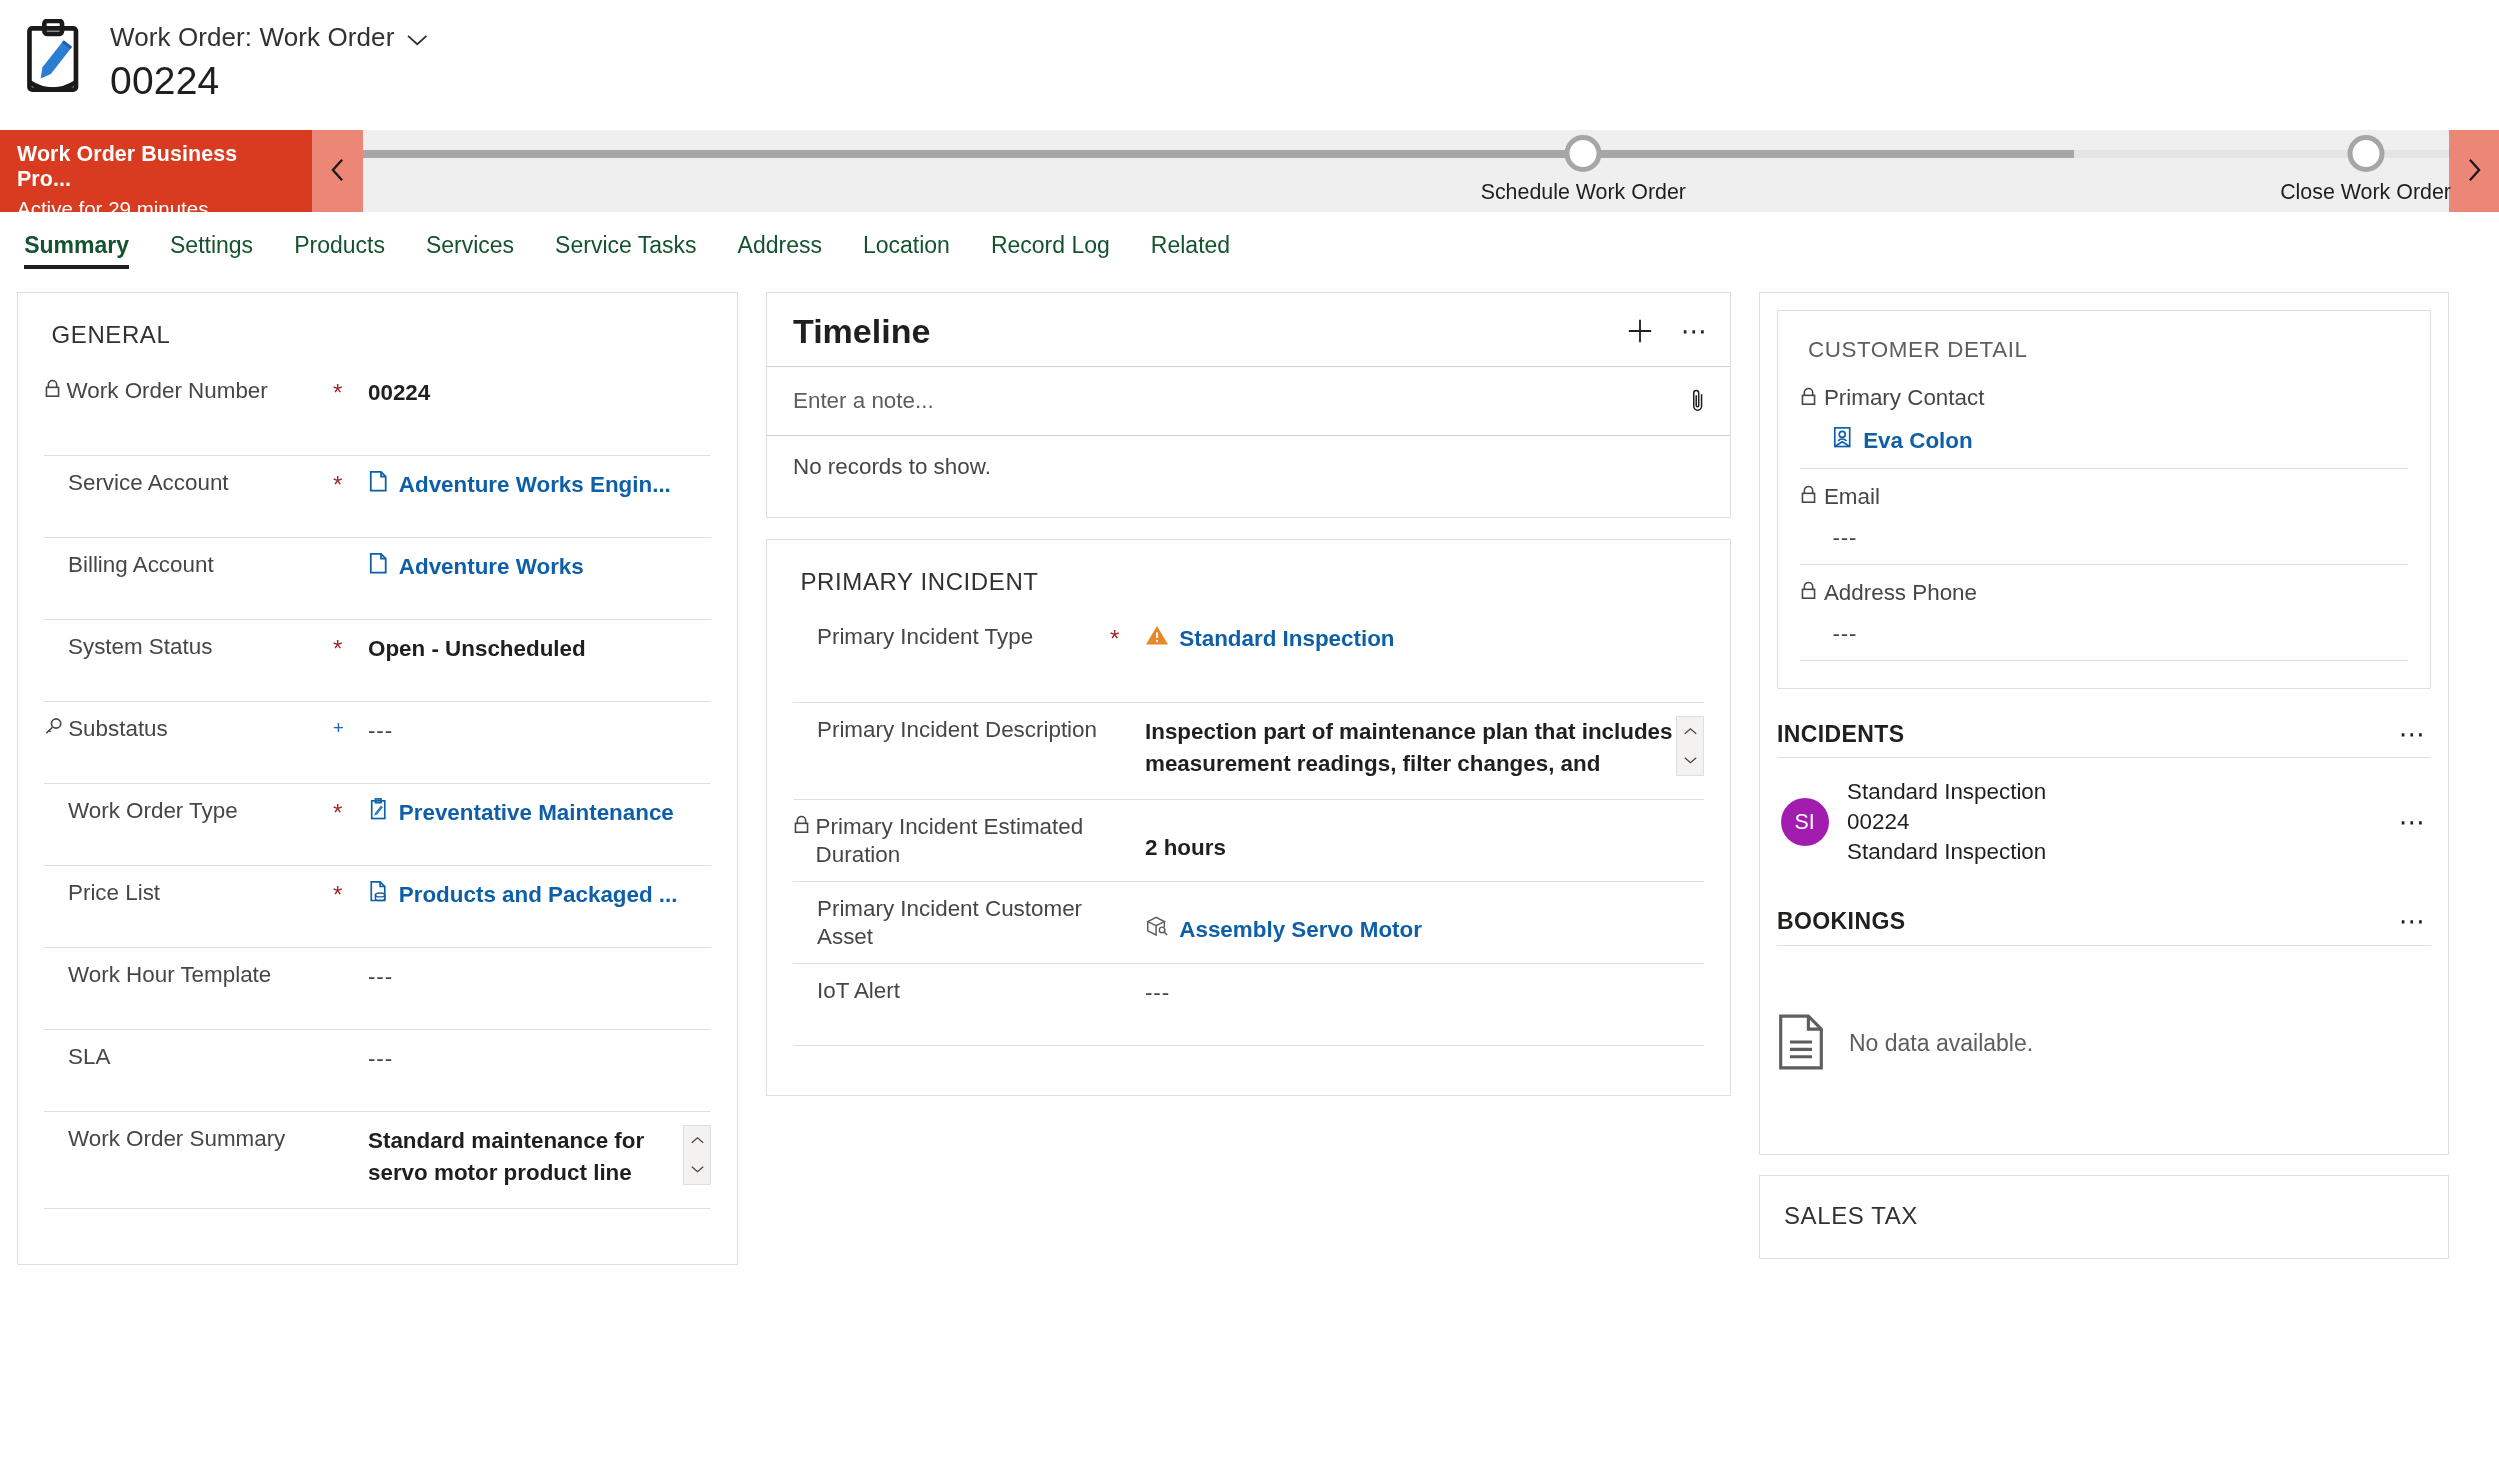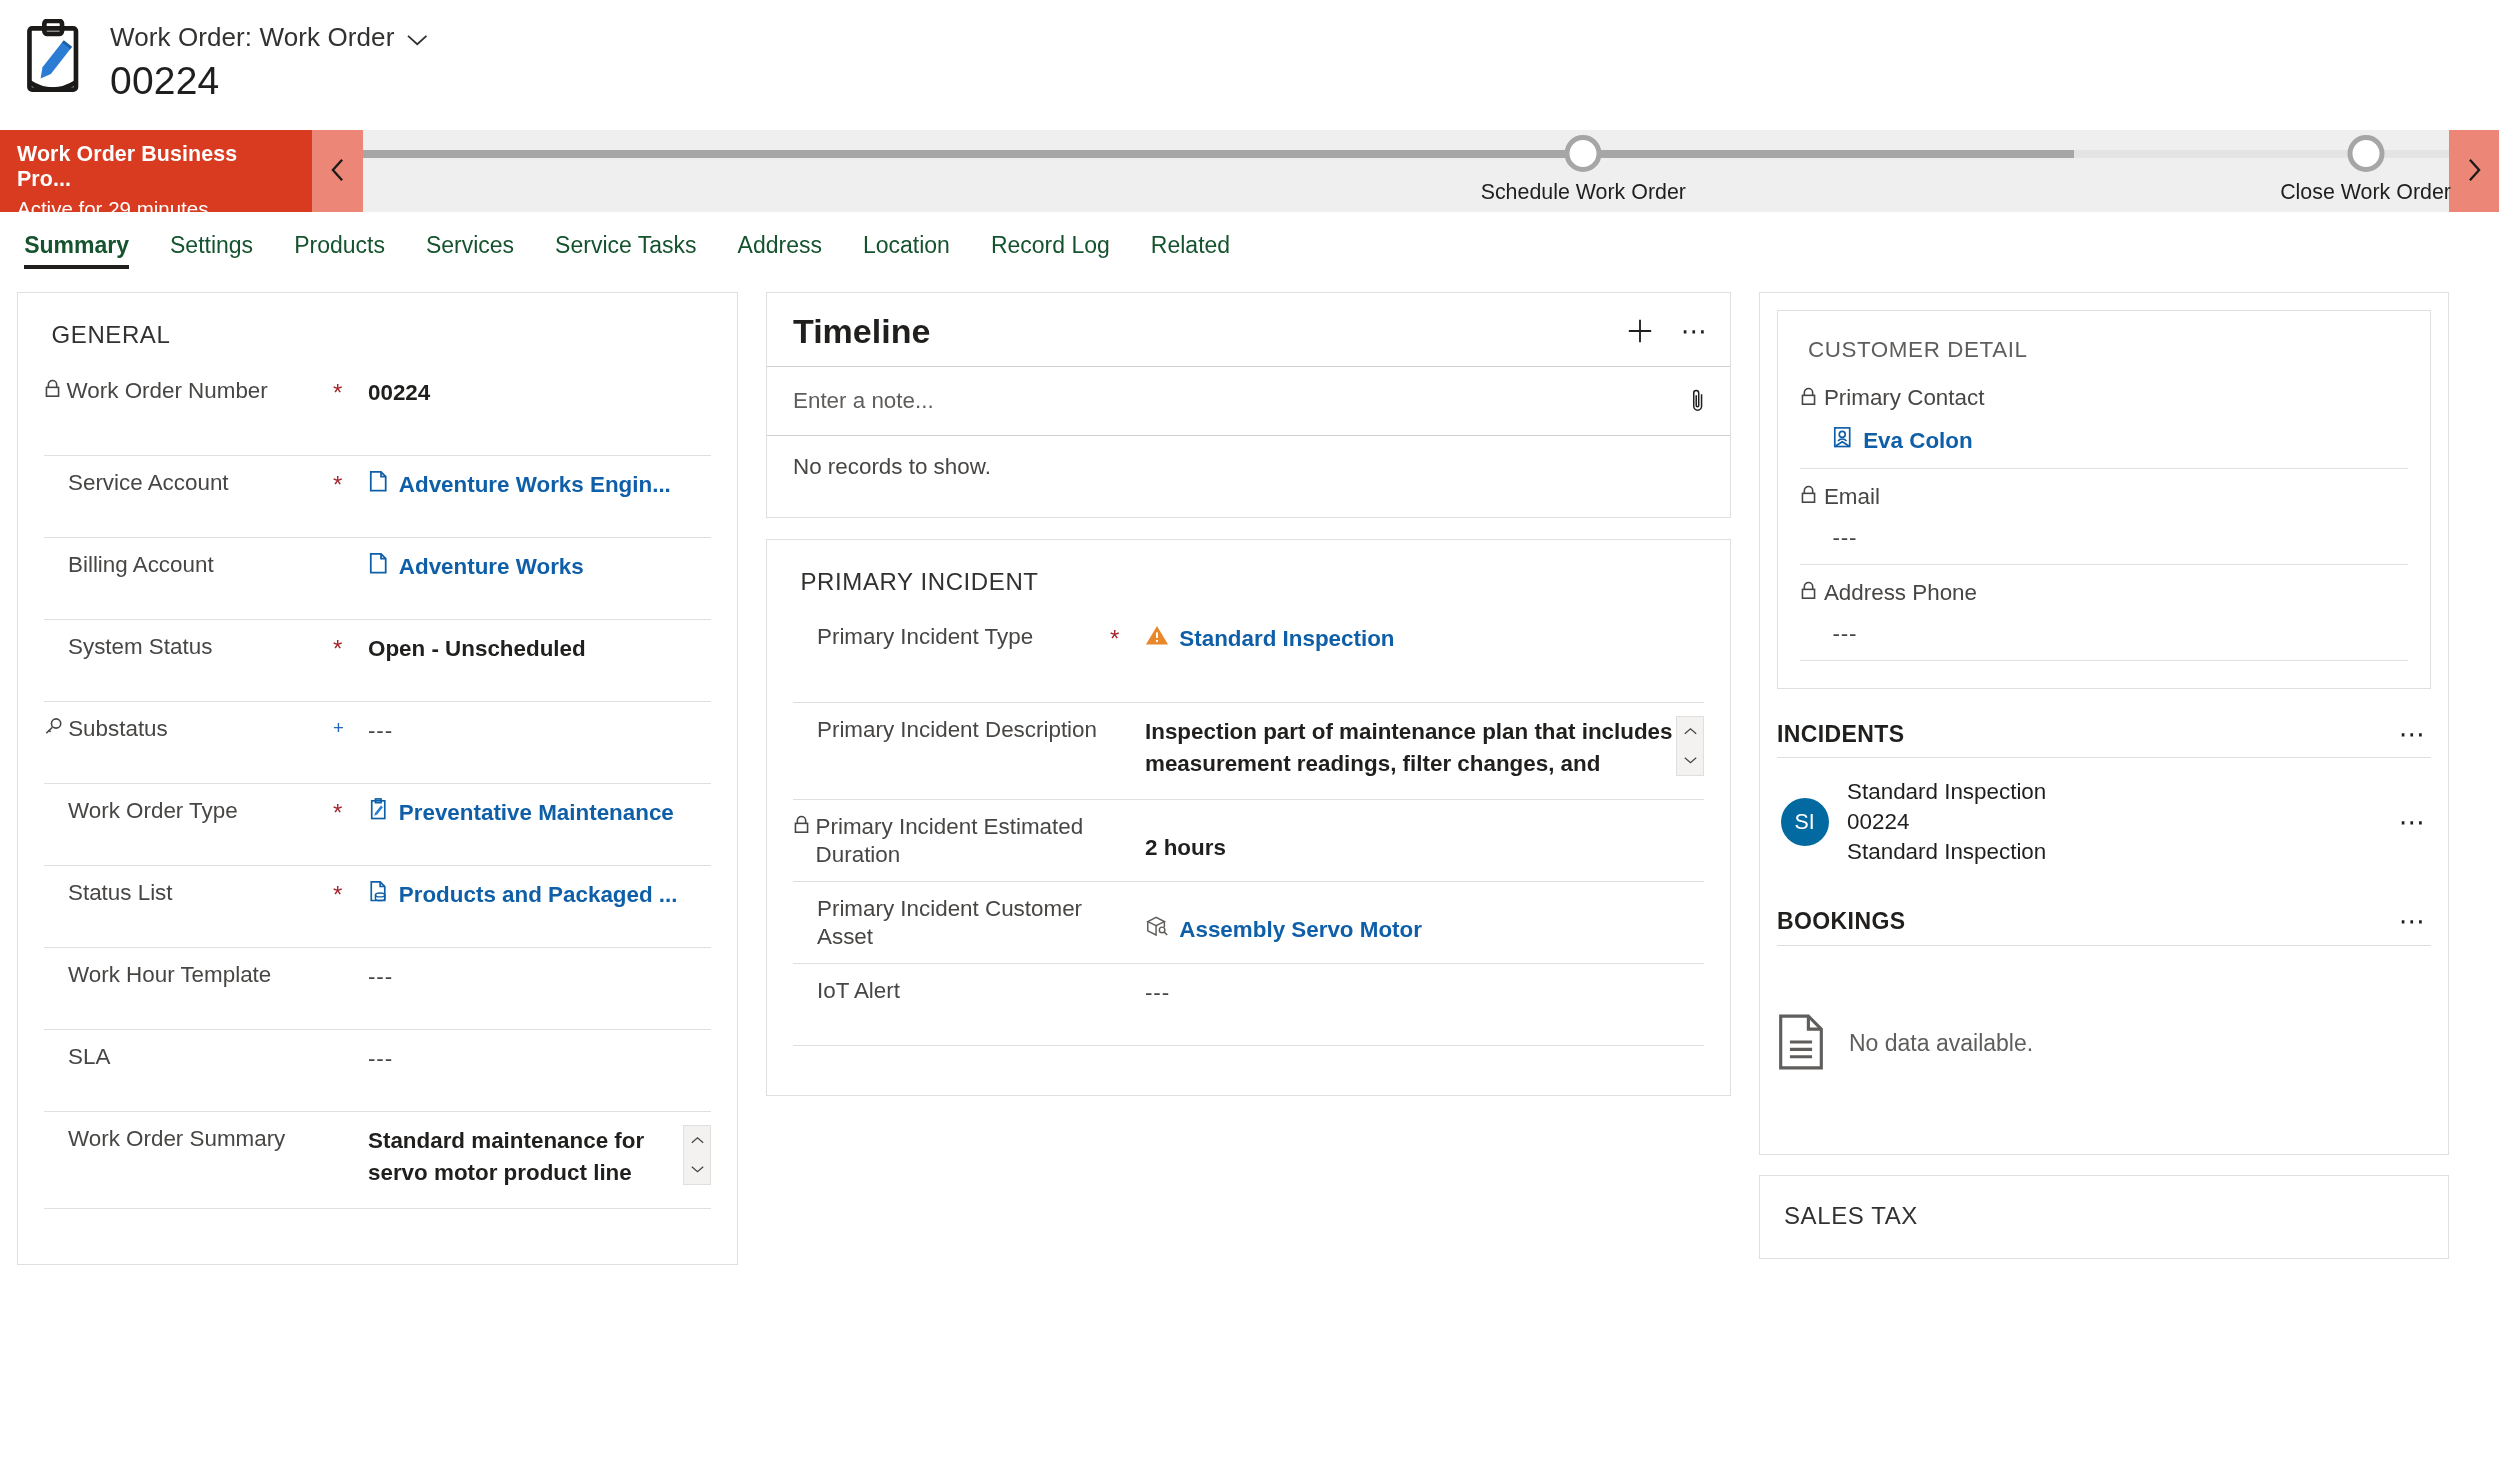--- a/index.html
+++ b/index.html
@@ -304,21 +304,21 @@
   .sub-rule { height: 0.9px; background: #e1dfdd; margin: 0 17px; }
 
   .inc-item {
     display: flex; align-items: center;
     padding: 18.6px 20.5px 20.5px 20.5px;
     gap: 18.6px;
     cursor: pointer;
   }
   .avatar {
     width: 48px; height: 48px; border-radius: 50%;
-    background: #0369a1;
+    background: #a21caf;
     color: #ffffff;
     font-size: 21.4px;
     display: flex; align-items: center; justify-content: center;
     flex: 0 0 auto;
   }
   .inc-lines { flex: 1 1 auto; }
   .inc-lines div { font-size: 22.4px; color: #201f1e; line-height: 1.35; }
 
   .nodata {
     border-top: 0.9px solid #e1dfdd;
@@ -485,21 +485,21 @@
                 <rect x="4" y="3" width="14" height="19" fill="none" stroke="#0f5fa8" stroke-width="1.8"></rect>
                 <rect x="8" y="1" width="6" height="4" fill="none" stroke="#0f5fa8" stroke-width="1.8"></rect>
                 <path d="M14 8 L7.5 16 L6.8 19 L9.8 17.8 L16 10 Z" fill="#2b7cd3"></path>
               </svg>
           </span>
           <span class="lk">Preventative Maintenance</span>
         </div>
       </div>
 
       <div class="frow">
-        <div class="flabel">Status List</div>
+        <div class="flabel">Price List</div>
         <div class="req">*</div>
         <div class="fvalue">
           <span>
             <svg viewBox="0 0 22 24" width="20.5" height="22.4">
                 <path d="M3.5 2 H13 L18 7 V22 H3.5 Z" fill="none" stroke="#0f5fa8" stroke-width="1.8"></path>
                 <path d="M13 2 V7 H18" fill="none" stroke="#0f5fa8" stroke-width="1.8"></path>
                 <ellipse cx="13" cy="16" rx="5" ry="2.1" fill="none" stroke="#0f5fa8" stroke-width="1.6"></ellipse>
                 <path d="M8 16 V20 A5 2.1 0 0 0 18 20 V16" fill="none" stroke="#0f5fa8" stroke-width="1.6"></path>
               </svg>
           </span>

